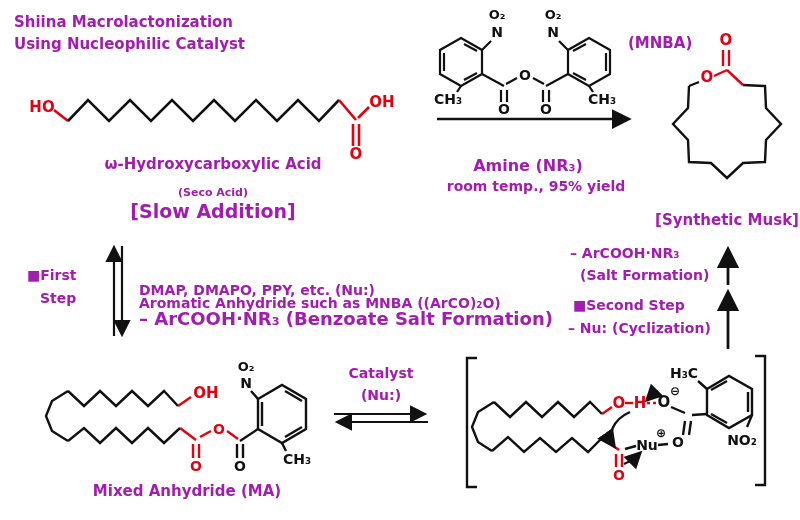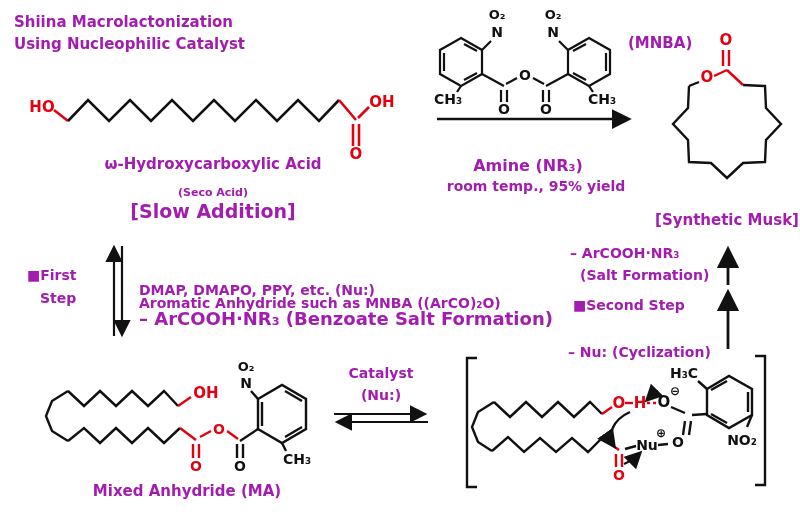--- a/index.html
+++ b/index.html
@@ -179,19 +179,19 @@
 
   <div class="t" style="left:27px;top:267px;font-size:14px;">■First</div>
   <div class="t" style="left:40px;top:290px;font-size:14px;">Step</div>
   <div class="t" style="left:139px;top:255px;font-size:14px;margin-top:40px;">Aromatic Anhydride such as MNBA ((ArCO)₂O)</div>
   <div class="t" style="left:139px;top:282px;font-size:14px;">DMAP, DMAPO, PPY, etc. (Nu:)</div>
   <div class="t" style="left:139px;top:308px;font-size:18px;">– ArCOOH·NR₃ (Benzoate Salt Formation)</div>
 
   <div class="t" style="left:570px;top:245px;font-size:14px;">– ArCOOH·NR₃</div>
   <div class="t" style="left:580px;top:267px;font-size:14px;">(Salt Formation)</div>
   <div class="t" style="left:573px;top:297px;font-size:14px;">■Second Step</div>
-  <div class="t" style="left:568px;top:320px;font-size:14px;margin-top:24px;">– Nu: (Cyclization)</div>
+  <div class="t" style="left:568px;top:320px;font-size:14px;">– Nu: (Cyclization)</div>
 
   <div class="t c" style="left:187px;top:482px;font-size:15px;text-align:center;">Mixed Anhydride (MA)</div>
 
   <div class="t c" style="left:381px;top:365px;font-size:14px;">Catalyst</div>
   <div class="t c" style="left:381px;top:387px;font-size:14px;">(Nu:)</div>
 </div>
 
 </body></html>

